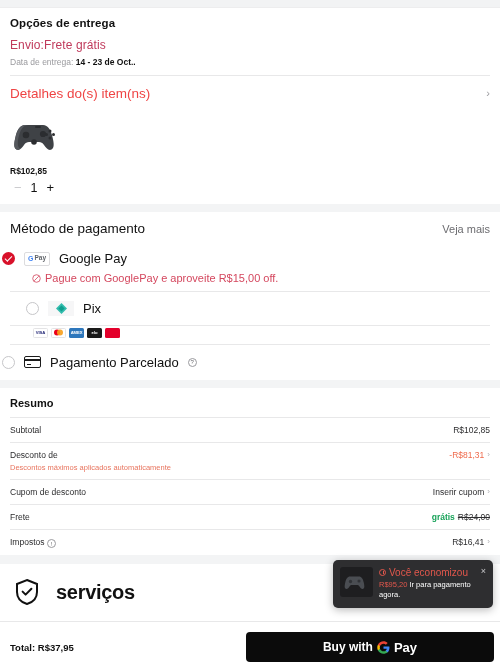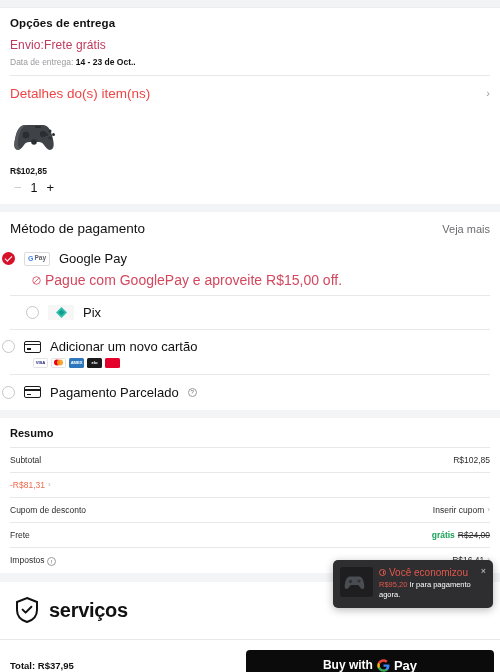--- a/index.html
+++ b/index.html
@@ -57,21 +57,21 @@
   }
 
   .gpay-badge { width:26px; height:14px; border:0.8px solid #dcdcde; border-radius:2px; background:#fff;
                 display:flex; align-items:center; justify-content:center; gap:1px; }
   .gpay-badge .g { font-size:7px; font-weight:700; color:#4285f4; line-height:1;}
   .gpay-badge .p { font-size:6.5px; font-weight:700; color:#5f6368; line-height:1;}
 
   .pix-badge { width:26px; height:15px; background:#f6f6f7; display:flex; align-items:center; justify-content:center;}
 
   .promo { display:flex; align-items:center; gap:4px; padding:1px 10px 7px 32px; }
-  .promo .txt { font-size:14px; color:#d4475e; }
+  .promo .txt { font-size:11px; color:#d4475e; }
 
   .card-ic { width:17px; height:12px; border:1.2px solid #1b1b1b; border-radius:2px; position:relative; flex:0 0 auto;}
   .card-ic::before{content:"";position:absolute;left:0;right:0;top:2.3px;height:1.6px;background:#1b1b1b;}
   .card-ic::after{content:"";position:absolute;left:2px;bottom:2px;width:4px;height:1.2px;background:#1b1b1b;}
 
   .brands { display:flex; gap:3px; padding:2px 10px 6px 33px; }
   .brand { width:15px; height:9.5px; border-radius:1.5px; display:flex; align-items:center; justify-content:center;
            font-size:4.2px; font-weight:700; color:#fff; letter-spacing:-.1px; }
 
   .qmark { width:9px;height:9px;border:1px solid #9a9a9e;border-radius:50%;display:inline-flex;
@@ -95,21 +95,21 @@
   .toast .tbody{ flex:1; }
   .toast .l1{ font-size:10px; color:#e2574c; display:flex; align-items:center; gap:3px; }
   .toast .l2{ font-size:7.5px; color:#ffffff; margin-top:2px; line-height:1.35;}
   .toast .l2 .amt{ color:#e2574c; }
   .toast .x{ color:#c9c9cc; font-size:9px; line-height:1; padding-left:2px;}
   .clock { width:7px;height:7px;border:1px solid #e2574c;border-radius:50%; position:relative;flex:0 0 auto;}
   .clock::after{content:"";position:absolute;left:2.6px;top:1.3px;width:1px;height:2.4px;background:#e2574c;}
 
   
   .svc-band { height:9px; background:#f3f4f5; }
-  .svc { display:flex; align-items:center; gap:9px; padding:14px 10px 15px 14px; }
+  .svc { display:flex; align-items:center; gap:16px; padding:14px 10px 15px 14px; }
   .svc .name { font-size:20px; font-weight:700; color:#111; letter-spacing:-.3px; }
 
   .footer { display:flex; align-items:center; justify-content:space-between;
             border-top:1px solid #e8e8e9; padding:10px 6px 10px 10px; }
   .total { font-size:9.5px; font-weight:700; color:#111; }
   .buy { background:#0b0b0b; color:#fff; border-radius:4px; width:248px; height:30px;
          display:flex; align-items:center; justify-content:center; gap:4px;
          font-size:12px; font-weight:700; border:none; }
   .buy .gcol { font-size:13px; font-weight:700; }
 </style>
@@ -190,25 +190,20 @@
       <svg width="13" height="13" viewBox="0 0 16 16">
         <path d="M8 1.2 14.8 8 8 14.8 1.2 8z" fill="#32bcad"></path>
         <path d="M8 4.2 11.8 8 8 11.8 4.2 8z" fill="#0f9e8e"></path>
       </svg>
     </div>
     <div class="label">Pix</div>
   </div>
 
   <div class="divider"></div>
 
-  <div class="pm" style="padding-top:9px;padding-bottom:2px;">
-    <div class="radio"></div>
-    <div class="card-ic"></div>
-    <div class="label">Adicionar um novo cartão</div>
-  </div>
   <div class="brands">
     <div class="brand" style="background:#ffffff;color:#1a1f71;border:0.5px solid #e3e3e5;">VISA</div>
     <div class="brand" style="background:#ffffff;border:0.5px solid #e3e3e5;position:relative;">
       <svg width="11" height="7" viewBox="0 0 22 14">
           <circle cx="8" cy="7" r="6" fill="#eb001b"></circle>
           <circle cx="14" cy="7" r="6" fill="#f79e1b" opacity=".9"></circle>
         </svg>
     </div>
     <div class="brand" style="background:#2e77bc;color:#ffffff;">AMEX</div>
     <div class="brand" style="background:#1a1a1a;color:#ffffff;">elo</div>
@@ -229,20 +224,24 @@
   <div class="sum-title">Resumo</div>
   <div class="divider"></div>
 
   <div class="srow">
     <div class="k">Subtotal</div>
     <div class="v">R$102,85</div>
   </div>
   <div class="divider"></div>
 
   <div class="srow">
+    <div>
+      <div class="k">Desconto de</div>
+      <div class="sub">Descontos máximos aplicados automaticamente</div>
+    </div>
     <div class="v">
       <span class="neg">-R$81,31</span>
       <span class="arr neg">›</span>
     </div>
   </div>
   <div class="divider"></div>
 
   <div class="srow">
     <div class="k">Cupom de desconto</div>
     <div class="v">

